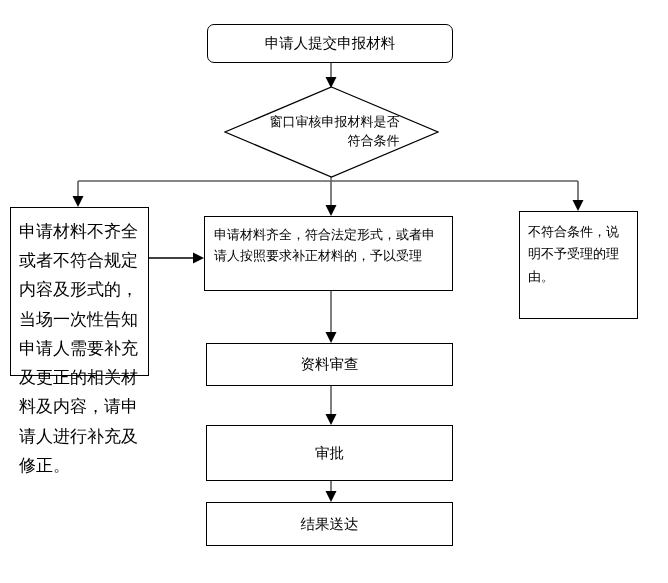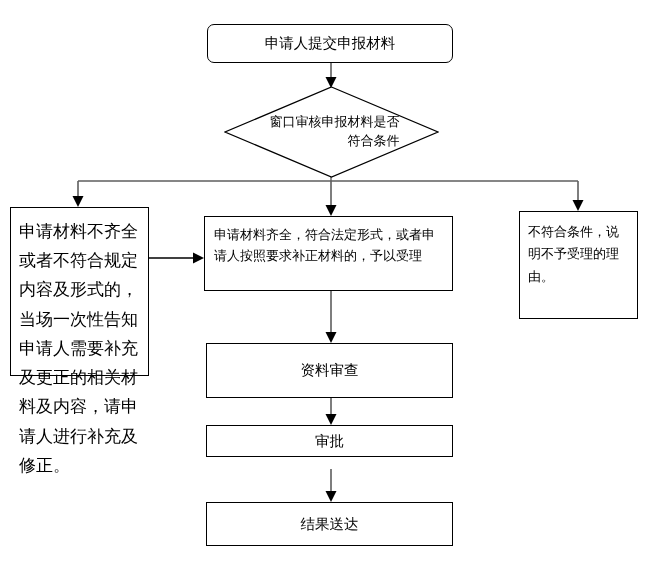--- a/index.html
+++ b/index.html
@@ -129,22 +129,22 @@
   }
   
   #node-review,
   #node-approve,
   #node-deliver {
     left: 206px;
     width: 247px;
     font-size: 14.5px;
     line-height: 1.4;
   }
-  #node-review  { top: 343px; height: 55px; }
-  #node-approve { top: 425px; height: 32px; }
+  #node-review  { top: 343px; height: 43px; }
+  #node-approve { top: 425px; height: 56px; }
   #node-deliver { top: 502px; height: 44px; }
 
   
   #connectors {
     position: absolute;
     left: 0;
     top: 0;
     width: 668px;
     height: 583px;
     z-index: 1;

